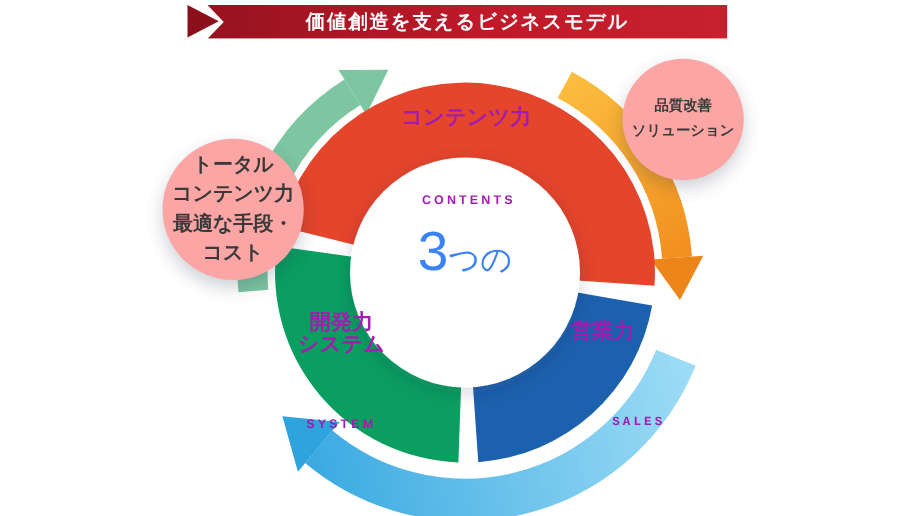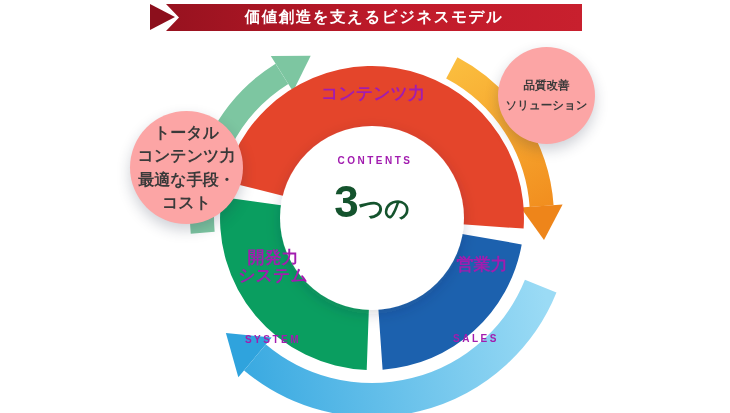--- a/index.html
+++ b/index.html
@@ -27,28 +27,28 @@
   .diagram{left:0;top:0;}
 
   
   .seg-label{position:absolute;transform:translateX(-50%);text-align:center;
     color:#a21caf;font-weight:bold;white-space:nowrap;}
   .seg-main{font-size:17px;line-height:18px;}
   .seg-sub{font-size:10px;letter-spacing:2.5px;font-weight:bold;margin-top:48px;}
   .lbl-contents{left:373px;top:85px;}
   .lbl-contents-sub{left:375px;top:107px;}
   .lbl-sales{left:482px;top:256px;}
-  .lbl-sales-sub{left:476px;top:285px;}
+  .lbl-sales-sub{left:511px;top:285px;font-family:Liberation Mono, monospace;}
   .lbl-system{left:273px;top:249px;}
   .lbl-system-sub{left:273px;top:286px;}
 
   
   .center-text{
     left:372px;top:180px;transform:translateX(-50%);
-    text-align:center;color:#14532d;font-weight:bold;white-space:nowrap;
+    text-align:center;color:#3b82f6;font-weight:normal;white-space:nowrap;
   }
   .center-line1{font-size:25px;line-height:44px;}
   .center-line1 .num{font-size:44px;}
   .center-line2{font-size:27px;line-height:30px;}
 
   
   .callout{
     position:absolute;border-radius:50%;background:#fca5a5;
     box-shadow:0 6px 14px rgba(30,40,70,0.22);
     display:flex;flex-direction:column;align-items:center;justify-content:center;

